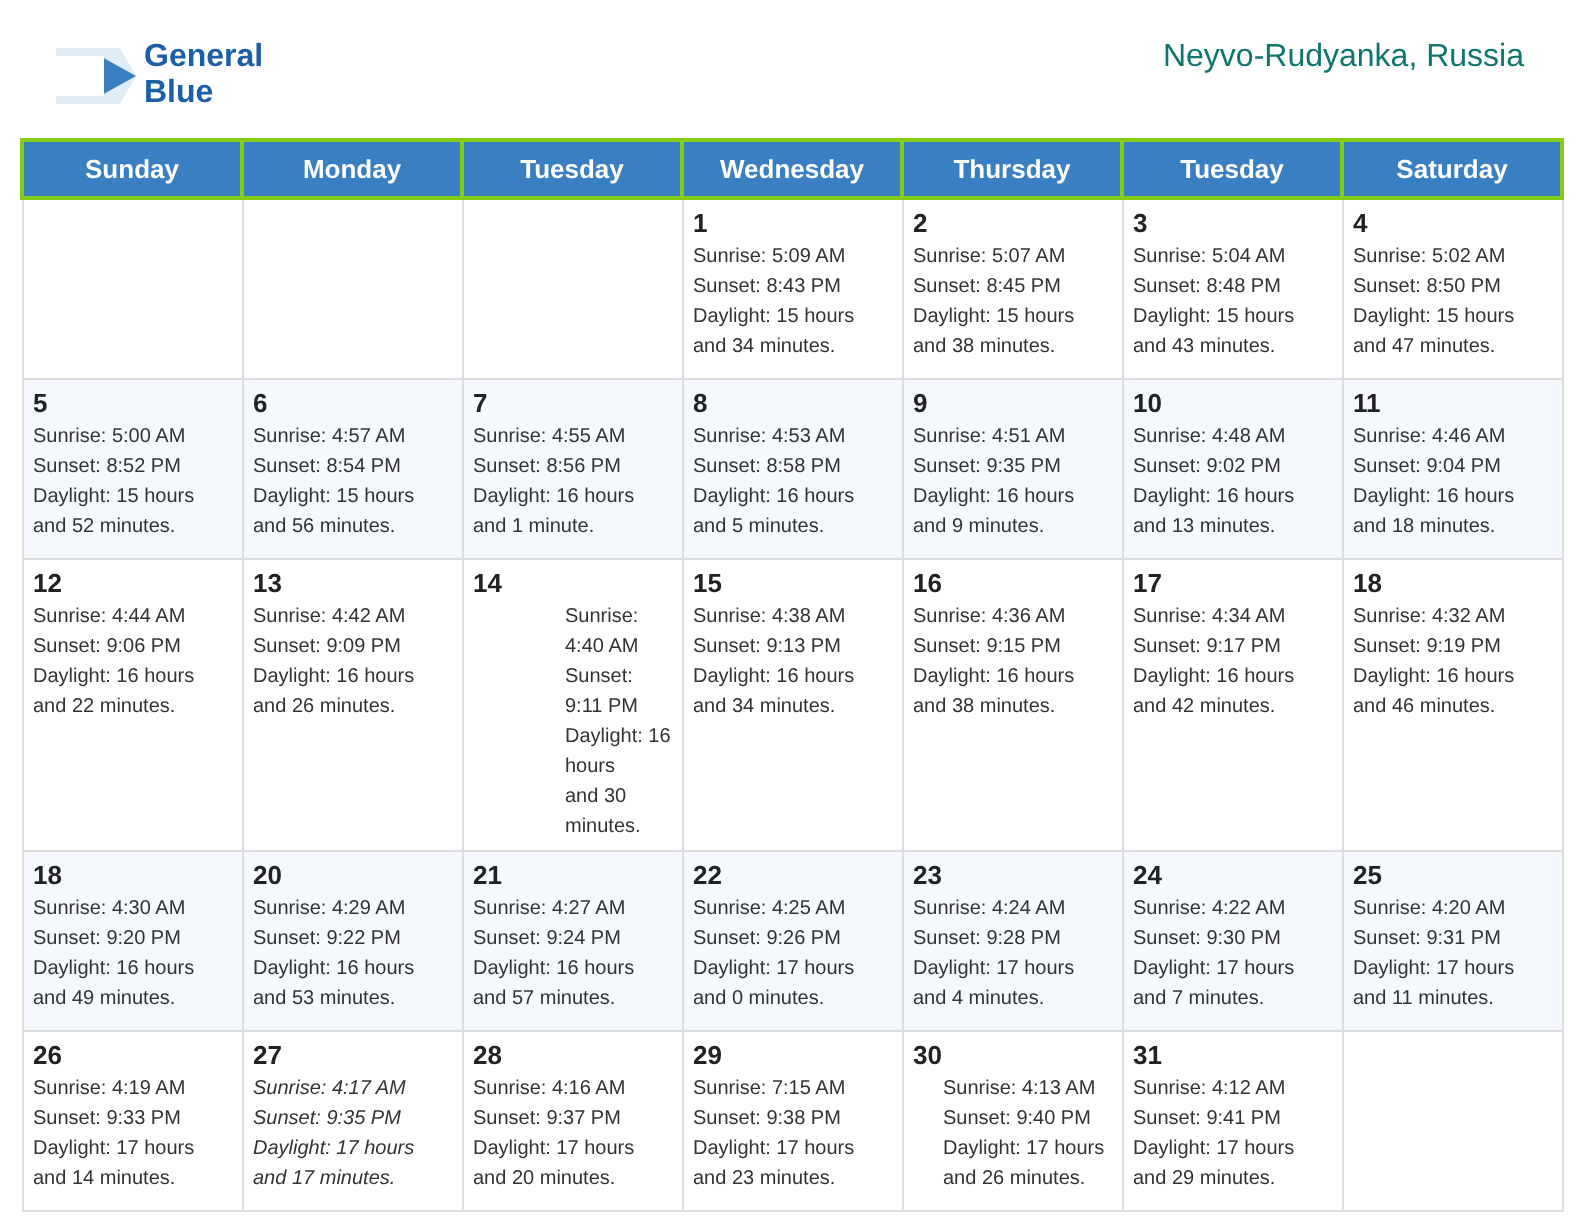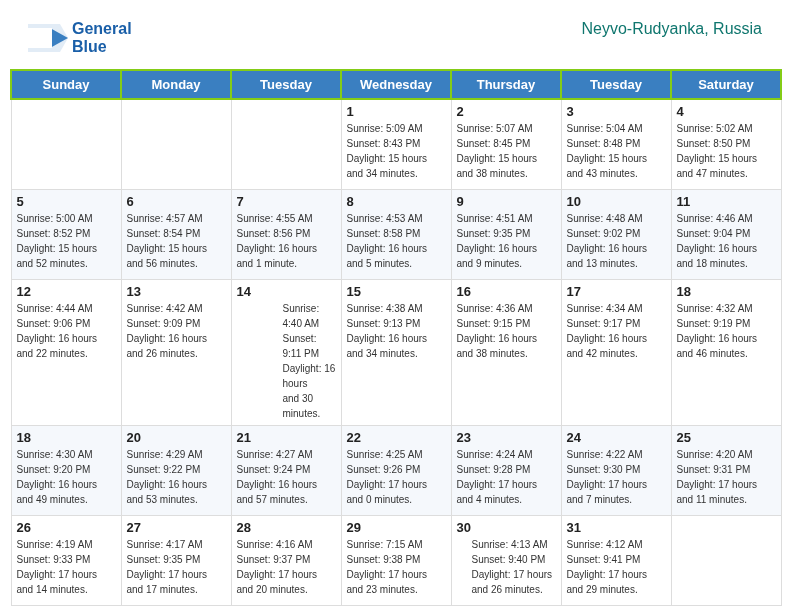--- a/index.html
+++ b/index.html
@@ -312,21 +312,21 @@
       <tr>
         <td>
           <span class="day-num">26</span>
           <div class="day-detail" style="white-space: pre-line;">Sunrise: 4:19 AM
 Sunset: 9:33 PM
 Daylight: 17 hours
 and 14 minutes.</div>
         </td>
         <td>
           <span class="day-num">27</span>
-          <div class="day-detail" style="white-space: pre-line;">Sunrise: 4:17 AM
+          <div class="day-detail" style="white-space: pre-line; font-style: italic;">Sunrise: 4:17 AM
 Sunset: 9:35 PM
 Daylight: 17 hours
 and 17 minutes.</div>
         </td>
         <td>
           <span class="day-num">28</span>
           <div class="day-detail" style="white-space: pre-line;">Sunrise: 4:16 AM
 Sunset: 9:37 PM
 Daylight: 17 hours
 and 20 minutes.</div>

